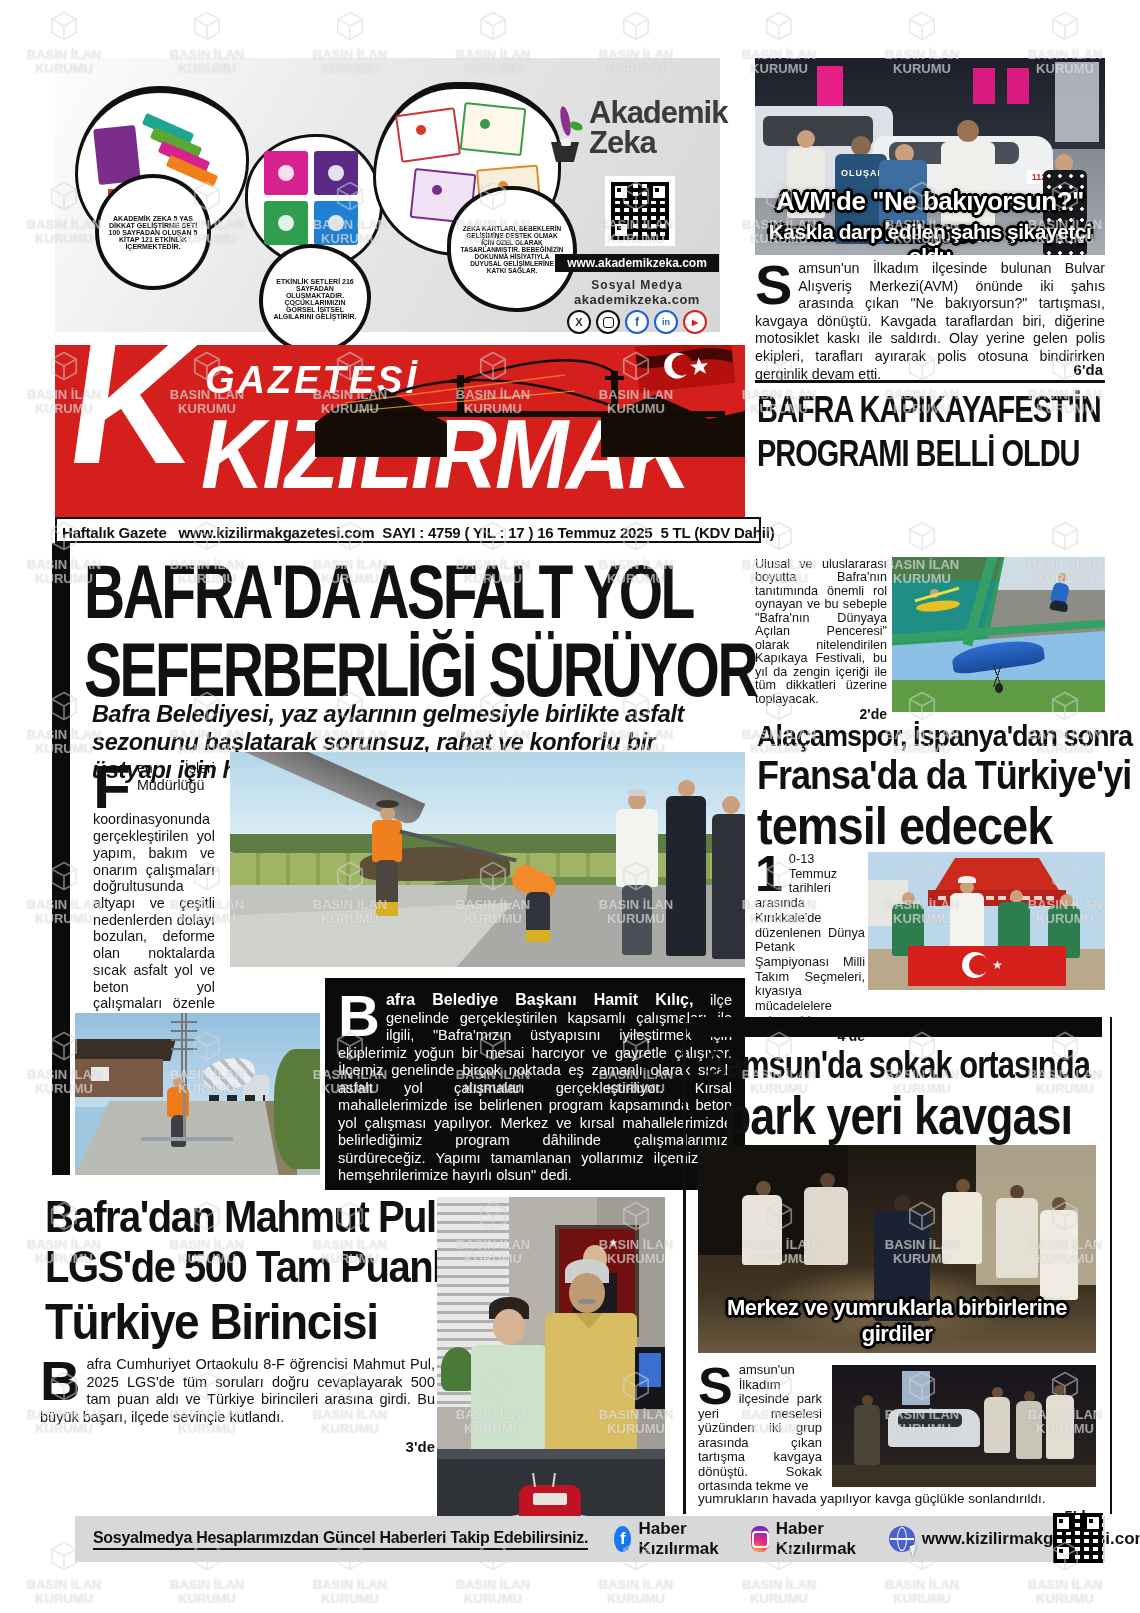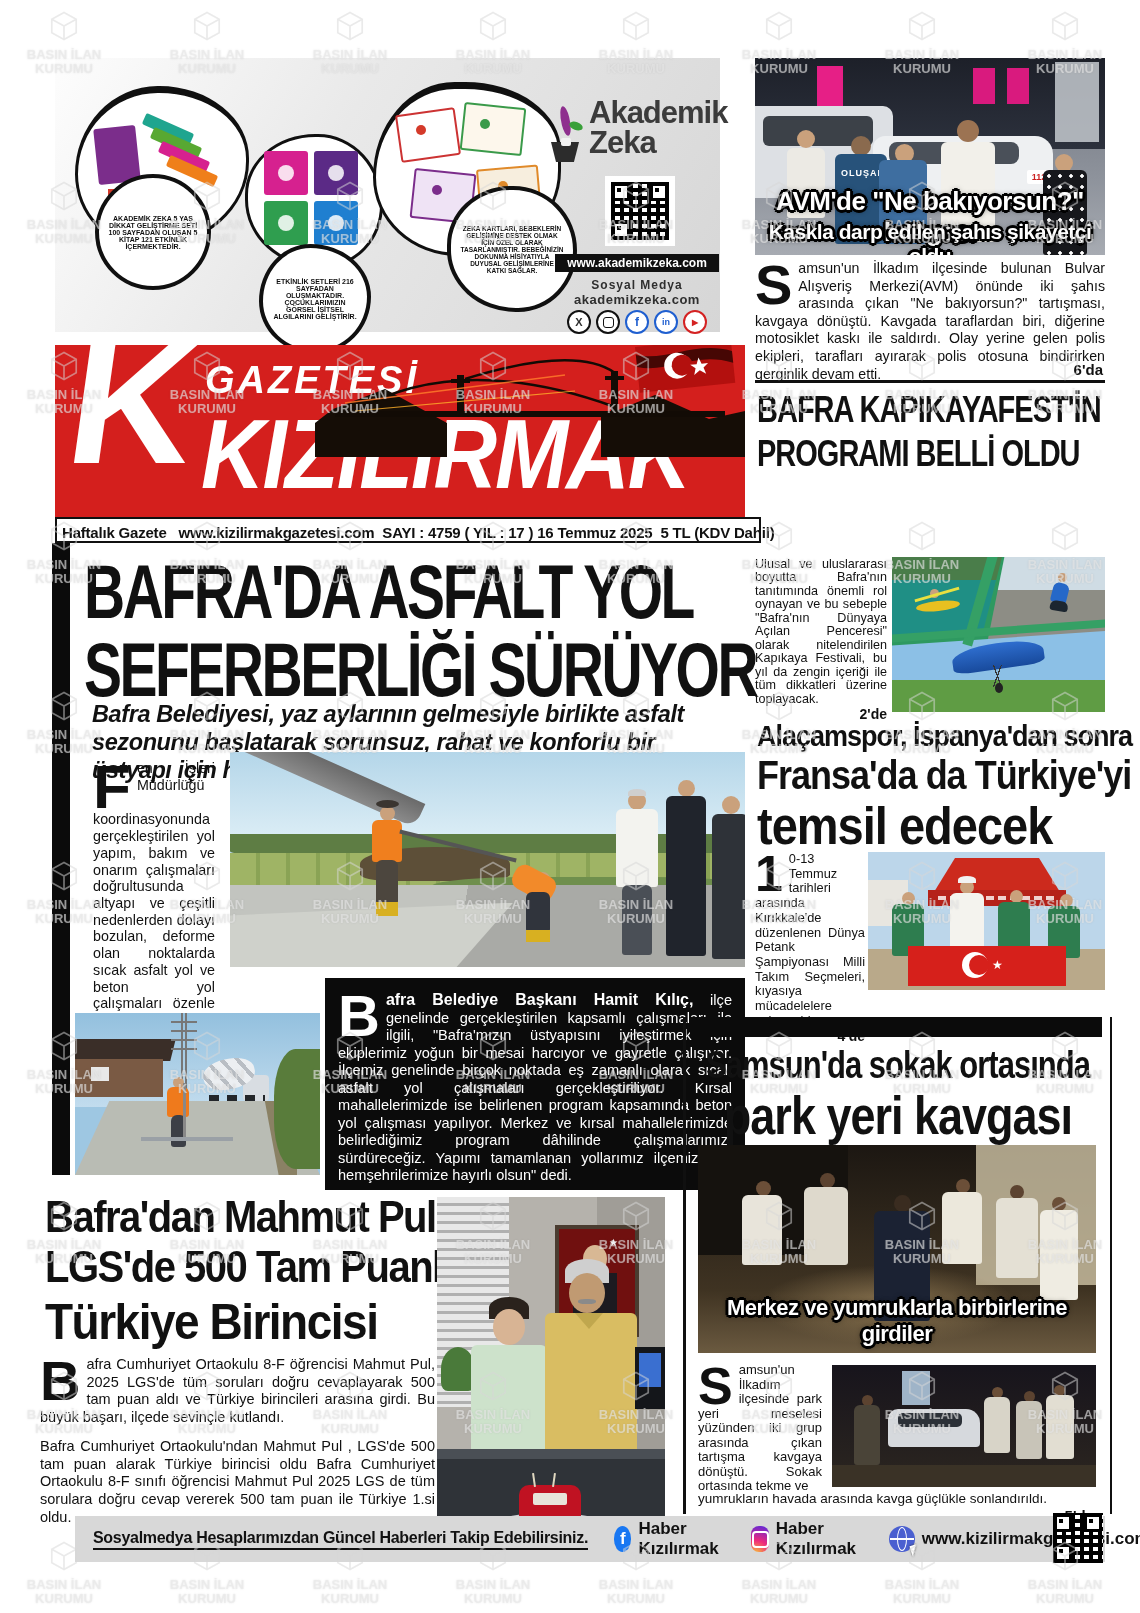--- a/index.html
+++ b/index.html
@@ -357,38 +357,37 @@
       <div class="head" style="left:160px;top:22px;width:11px;height:11px;background:#6b4f38;"></div>
       <div class="figure" style="left:152px;top:32px;width:26px;height:56px;background:#d8d4c8;"></div>
       <div class="head" style="left:192px;top:26px;width:11px;height:11px;background:#5c4330;"></div>
       <div class="figure" style="left:184px;top:36px;width:26px;height:58px;background:#c8c4b8;"></div>
       <div class="head" style="left:222px;top:20px;width:11px;height:11px;background:#6b4f38;"></div>
       <div class="figure" style="left:214px;top:30px;width:28px;height:64px;background:#e2ded2;"></div>
       <div class="head" style="left:30px;top:30px;width:11px;height:11px;background:#5c4330;"></div>
       <div class="figure" style="left:22px;top:40px;width:26px;height:60px;background:#4a4438;"></div>
       <div style="left:0;bottom:0;width:100%;height:22px;background:#3a3226;"></div>
     </div>
-    <div class="abs" style="left:12px;top:474px;width:400px;font-size:13.5px;">yumrukların havada arasında kavga güçlükle sonlandırıldı.</div>
+    <div class="abs" style="left:12px;top:474px;width:400px;font-size:13.5px;">yumrukların havada yapılıyor kavga güçlükle sonlandırıldı.</div>
     <div class="abs pref" style="right:16px;top:490px;font-size:15px;">5'de</div>
   </div>
 
   <div class="abs" style="left:45px;top:1192px;">
     <span class="cond" style="font-size:40px;letter-spacing:-1.5px;transform:scaleY(1.1);">Bafra'dan Mahmut Pul</span>
   </div>
   <div class="abs" style="left:45px;top:1242px;">
     <span class="cond" style="font-size:40px;letter-spacing:-1.5px;transform:scaleY(1.1);">LGS'de 500 Tam Puanla</span>
   </div>
   <div class="abs" style="left:45px;top:1292px;">
     <span class="cond" style="font-size:46px;letter-spacing:-1.5px;transform:scaleY(1.1);">Türkiye Birincisi</span>
   </div>
   <div class="abs just" style="left:40px;top:1356px;width:395px;font-size:14.5px;line-height:1.22;">
     <span class="dropcap" style="font-size:56px;">B</span><span>afra Cumhuriyet Ortaokulu 8-F öğrencisi Mahmut Pul, 2025 LGS'de tüm soruları doğru cevaplayarak 500 tam puan aldı ve Türkiye birincileri arasına girdi. Bu büyük başarı, ilçede sevinçle kutlandı.</span>
   </div>
   <div class="abs just" style="left:40px;top:1438px;width:395px;font-size:14.5px;line-height:1.22;">
-    <span>Bafra Cumhuriyet Ortaokulu'ndan Mahmut Pul , LGS'de 500 tam puan alarak Türkiye birincisi oldu Bafra Cumhuriyet Ortaokulu 8-F sınıfı öğrencisi Mahmut Pul 2025 LGS de tüm sorulara doğru cevap vererek 500 tam puan ile Türkiye 1.si oldu.</span>
     <div class="pref" style="text-align:right;font-size:15px;">3'de</div>
   </div>
 
   <div class="photo" style="left:437px;top:1197px;width:228px;height:348px;background:linear-gradient(90deg,#b5b2ac 0 70%,#a09d97 70% 100%);">
     <div style="left:0;top:0;width:72px;height:210px;background:repeating-linear-gradient(180deg,#e8e8e8 0 6px,#b0b0b0 6px 9px);"></div>
     <div style="left:4px;top:150px;width:34px;height:44px;background:#4a7a3a;border-radius:50% 50% 20% 20%;"></div>
     <div style="left:44px;top:168px;width:12px;height:22px;background:#c8a02a;border-radius:40% 40% 20% 20%;"></div>
     <div style="left:118px;top:28px;width:76px;height:104px;background:#70100f;border:4px solid #4a3c30;"></div>
     <div class="head" style="left:146px;top:48px;width:24px;height:28px;background:#d8b894;"></div>
     <div style="left:136px;top:76px;width:44px;height:52px;background:#1c1a20;"></div>

